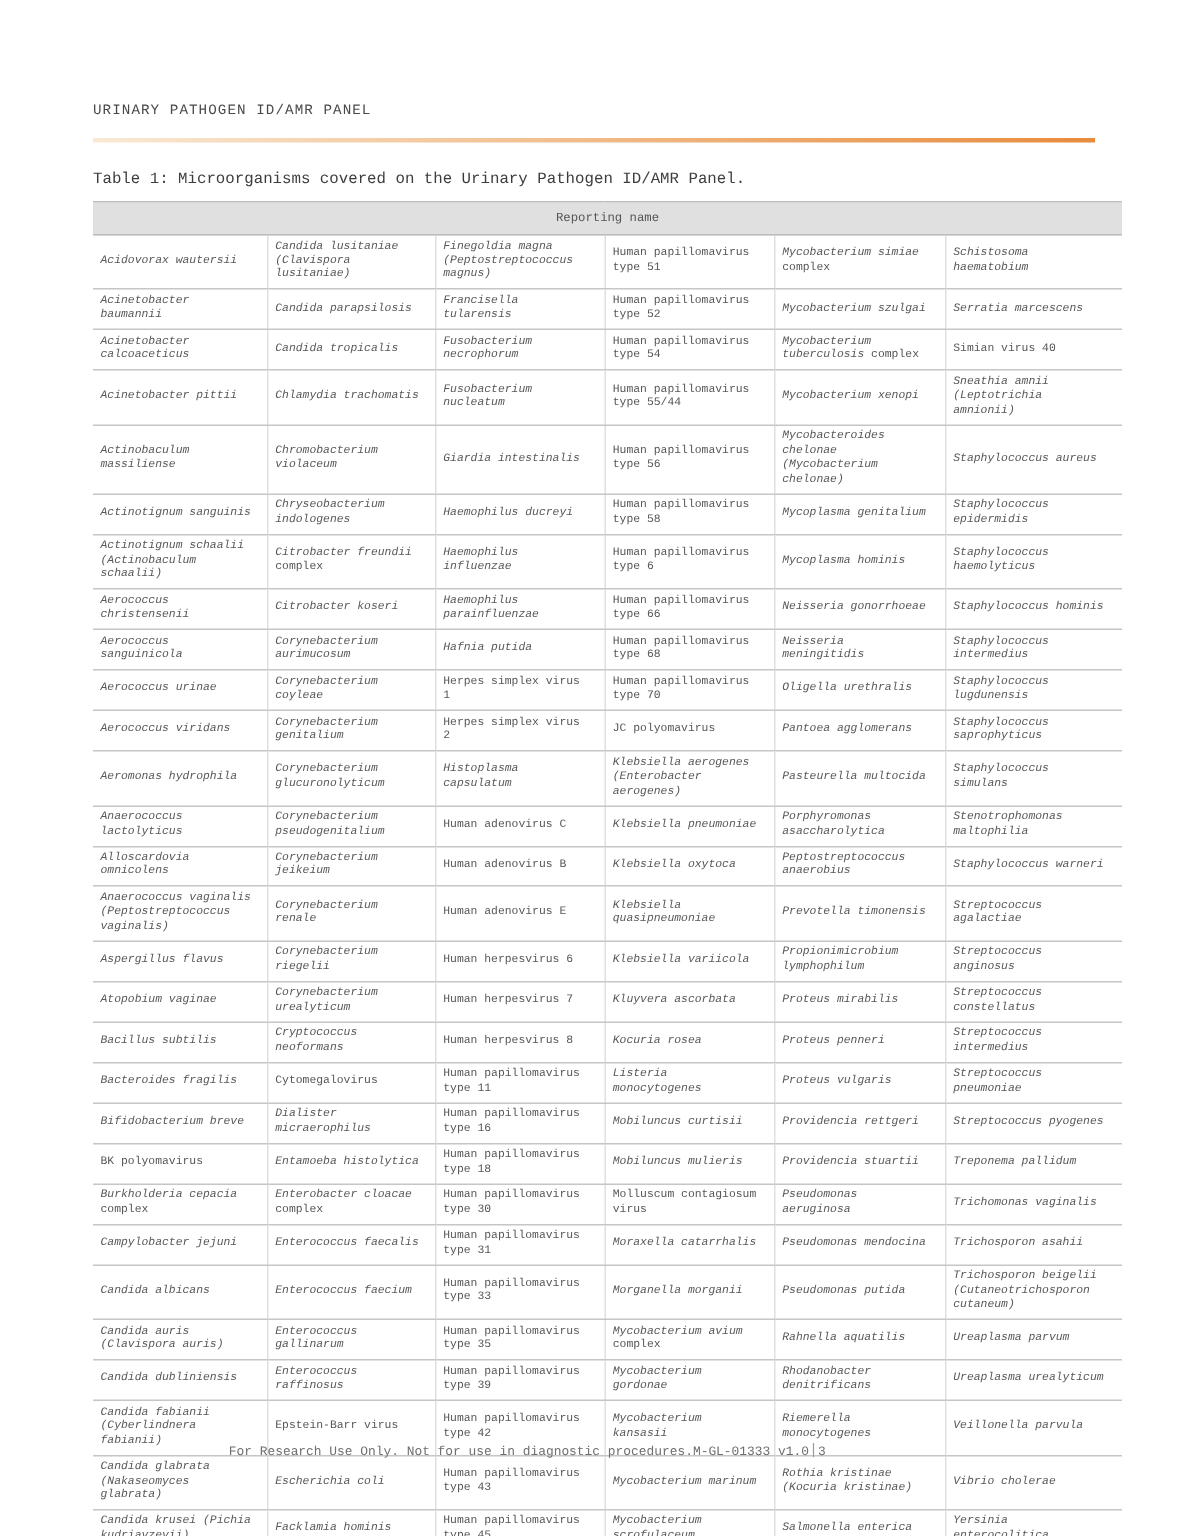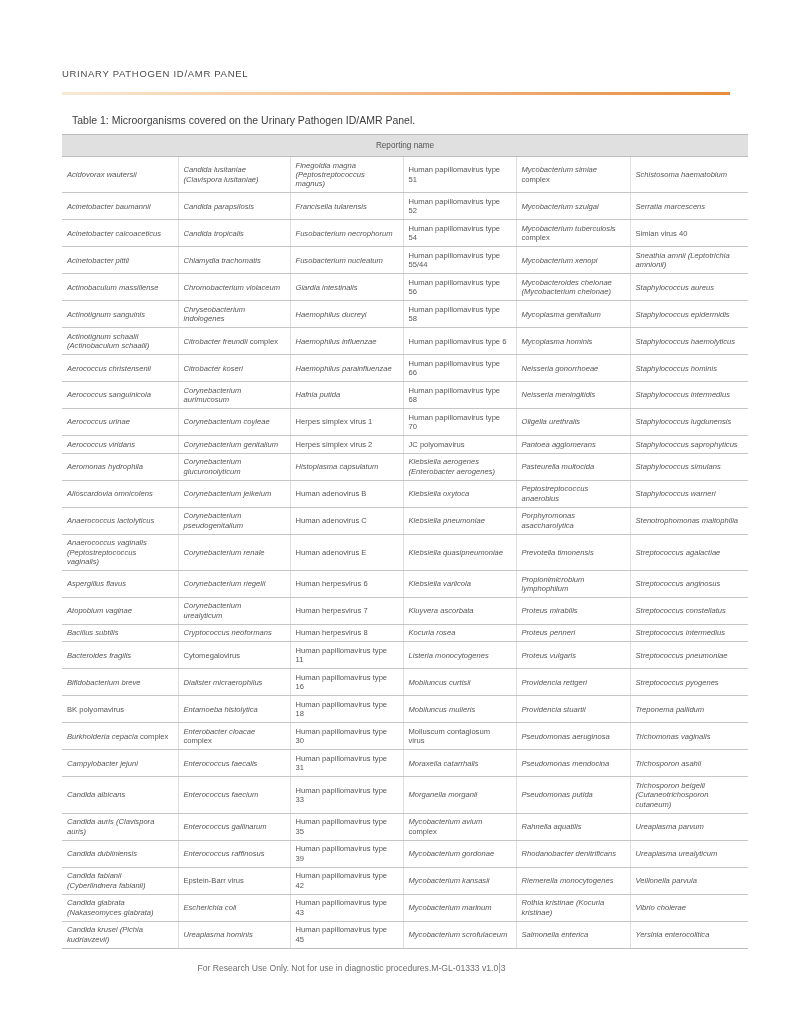--- a/index.html
+++ b/index.html
@@ -12,38 +12,37 @@
     --text-main:    #575757;
   }
   * { box-sizing: border-box; }
   html, body { margin: 0; padding: 0; }
   body {
     width: 791px; height: 1024px;
     background: #ffffff;
     font-family: "Liberation Sans", sans-serif;
     overflow: hidden;
   }
-  .page { position: relative; width: 697px; height: 1024px; }
+  .page { position: relative; width: 697px; height: 1024px; font-family: Liberation Mono, monospace; }
   .content { padding: 68px 62px 0 62px; }
 
   .doc-header {
     font-size: 9.5px;
     letter-spacing: 0.7px;
     color: #4a4a4a;
   }
   .accent-rule {
     width: 668px; height: 3px;
     margin-top: 13px;
     background: linear-gradient(to right, var(--accent-start), var(--accent-end));
   }
   .caption {
     margin-top: 19px;
     font-size: 10.5px;
     color: #3d3d3d;
-    margin-left: 10px;
   }
 
   table.organisms {
     margin-top: 8px;
     width: 686px;
     border-collapse: collapse;
     table-layout: fixed;
   }
   table.organisms thead td {
     background: var(--header-row-bg);
@@ -197,36 +196,36 @@
           </tr>
           <tr>
             <td><i>Aeromonas hydrophila</i></td>
             <td><i>Corynebacterium glucuronolyticum</i></td>
             <td><i>Histoplasma capsulatum</i></td>
             <td><i>Klebsiella aerogenes (Enterobacter aerogenes)</i></td>
             <td><i>Pasteurella multocida</i></td>
             <td><i>Staphylococcus simulans</i></td>
           </tr>
           <tr>
+            <td><i>Anaerococcus lactolyticus</i></td>
+            <td><i>Corynebacterium pseudogenitalium</i></td>
+            <td>Human adenovirus C</td>
+            <td><i>Klebsiella pneumoniae</i></td>
+            <td><i>Porphyromonas asaccharolytica</i></td>
+            <td><i>Stenotrophomonas maltophilia</i></td>
+          </tr>
+          <tr>
             <td><i>Alloscardovia omnicolens</i></td>
             <td><i>Corynebacterium jeikeium</i></td>
             <td>Human adenovirus B</td>
             <td><i>Klebsiella oxytoca</i></td>
             <td><i>Peptostreptococcus anaerobius</i></td>
             <td><i>Staphylococcus warneri</i></td>
           </tr>
           <tr>
-            <td><i>Anaerococcus lactolyticus</i></td>
-            <td><i>Corynebacterium pseudogenitalium</i></td>
-            <td>Human adenovirus C</td>
-            <td><i>Klebsiella pneumoniae</i></td>
-            <td><i>Porphyromonas asaccharolytica</i></td>
-            <td><i>Stenotrophomonas maltophilia</i></td>
-          </tr>
-          <tr>
             <td><i>Anaerococcus vaginalis (Peptostreptococcus vaginalis)</i></td>
             <td><i>Corynebacterium renale</i></td>
             <td>Human adenovirus E</td>
             <td><i>Klebsiella quasipneumoniae</i></td>
             <td><i>Prevotella timonensis</i></td>
             <td><i>Streptococcus agalactiae</i></td>
           </tr>
           <tr>
             <td><i>Aspergillus flavus</i></td>
             <td><i>Corynebacterium riegelii</i></td>
@@ -326,21 +325,21 @@
           <tr>
             <td><i>Candida glabrata (Nakaseomyces glabrata)</i></td>
             <td><i>Escherichia coli</i></td>
             <td>Human papillomavirus type 43</td>
             <td><i>Mycobacterium marinum</i></td>
             <td><i>Rothia kristinae (Kocuria kristinae)</i></td>
             <td><i>Vibrio cholerae</i></td>
           </tr>
           <tr>
             <td><i>Candida krusei (Pichia kudriavzevii)</i></td>
-            <td><i>Ureaplasma hominis</i></td>
+            <td><i>Facklamia hominis</i></td>
             <td>Human papillomavirus type 45</td>
             <td><i>Mycobacterium scrofulaceum</i></td>
             <td><i>Salmonella enterica</i></td>
             <td><i>Yersinia enterocolitica</i></td>
           </tr>
         </tbody>
     </table>
   </div>
 
   <div class="footer">

